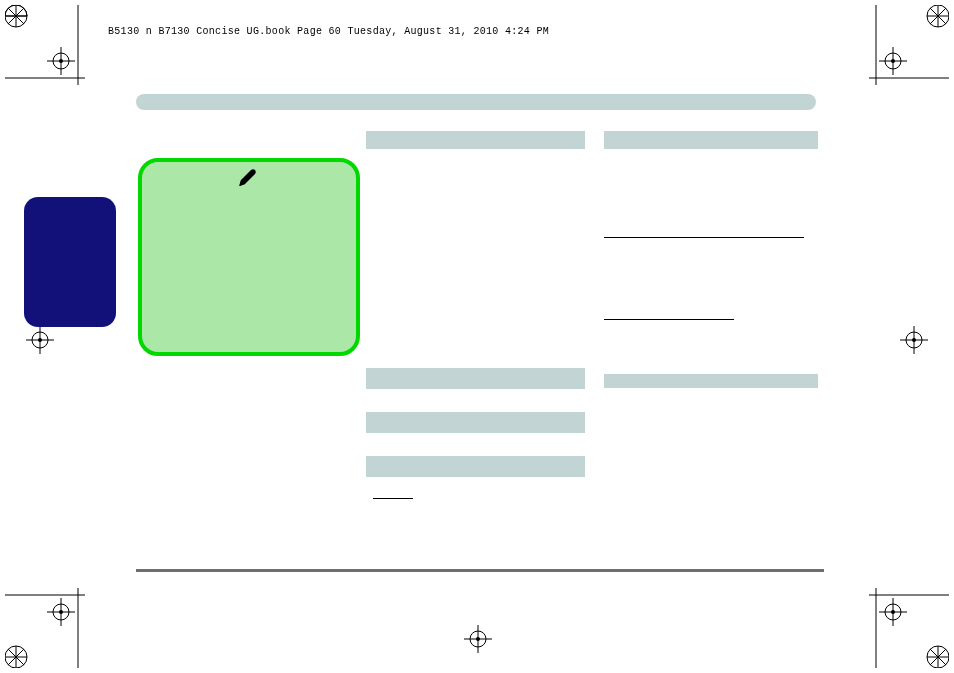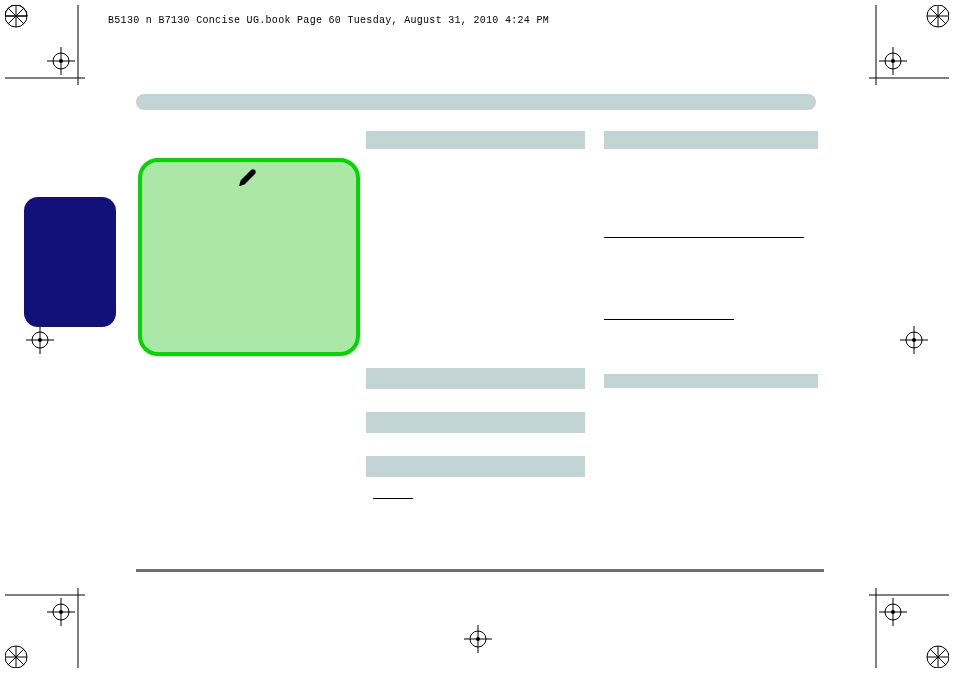--- a/index.html
+++ b/index.html
@@ -4,21 +4,21 @@
 <style>
   html,body{margin:0;padding:0;width:954px;height:673px;background:#fff;font-family:"Courier New",monospace;font-size:10px;color:#000;position:relative;overflow:hidden}
   .crop-corner{position:absolute;width:80px;height:80px}
   .crop-corner.tl{top:5px;left:5px}
   .crop-corner.tr{top:5px;right:5px}
   .crop-corner.bl{bottom:5px;left:5px}
   .crop-corner.br{bottom:5px;right:5px}
   .crop-corner svg{width:100%;height:100%}
   .reg-mark{position:absolute}
   .reg-mark svg{display:block}
-  .header-text{position:absolute;top:15px;left:108px;font-size:10px;letter-spacing:.3px;color:#000}
+  .header-text{position:absolute;top:26px;left:108px;font-size:10px;letter-spacing:.3px;color:#000}
   .bar{position:absolute;background:#c2d5d4}
   .page-title{top:94px;left:136px;width:680px;height:16px;border-radius:8px}
   .hdr-l{top:131px;left:366px;width:219px;height:18px}
   .hdr-r{top:131px;left:604px;width:214px;height:18px}
   .mid-l1{top:368px;left:366px;width:219px;height:21px}
   .mid-l2{top:412px;left:366px;width:219px;height:21px}
   .mid-l3{top:456px;left:366px;width:219px;height:21px}
   .hdr-r2{top:374px;left:604px;width:214px;height:14px}
   .thin-line{position:absolute;background:#000;height:1px}
   .ln1{top:237px;left:604px;width:200px}

